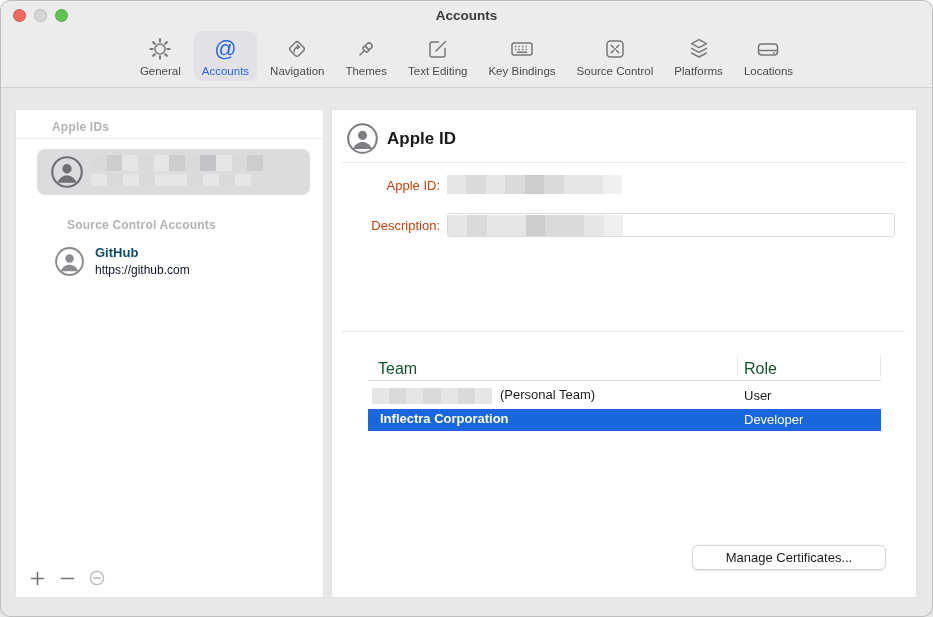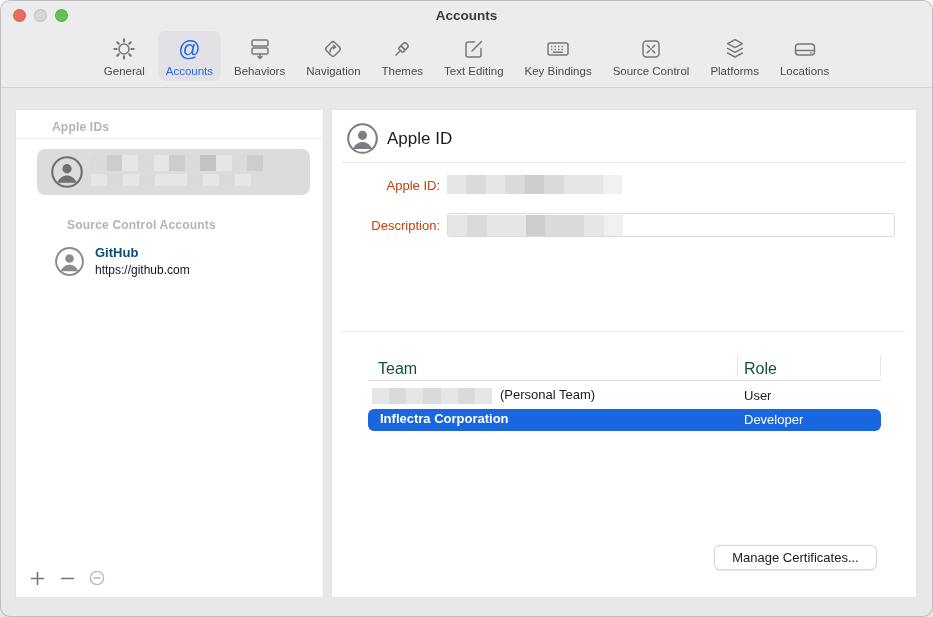--- a/index.html
+++ b/index.html
@@ -37,41 +37,41 @@
   .appleid-row { position:absolute; left:21px; top:39px; width:273px; height:46px; background:#dcdcde; border-radius:8px; }
   .avatar { color:#6f6f74; }
   .gh-row { position:absolute; left:0; top:128px; width:100%; height:50px; }
   .gh-name { position:absolute; left:79px; top:7px; font-size:13px; font-weight:700; color:#0c4a6e; }
   .gh-url  { position:absolute; left:79px; top:25px; font-size:12px; color:#0f172a; }
   .side-footer { position:absolute; left:0; bottom:8px; width:100%; height:22px; }
   .foot-btn { position:absolute; top:0; width:22px; height:22px; display:flex; align-items:center; justify-content:center; color:#737378; }
   .foot-btn.dim { color:#b9b9bd; }
 
   
-  .main-title { position:absolute; left:55px; top:19px; font-size:17px; font-weight:400; color:#1b1b1d; }
+  .main-title { position:absolute; left:55px; top:19px; font-size:17px; font-weight:700; color:#1b1b1d; }
   .hdiv { position:absolute; height:1px; background:#e9e9eb; }
   .flabel { position:absolute; left:8px; width:100px; text-align:right; font-size:13px; color:#c2410c; }
   .field { position:absolute; left:115px; top:103px; width:448px; height:24px; background:#fff; border:1px solid #dadadc; border-radius:3px; overflow:hidden; }
 
   
   .mosaic { position:absolute; display:grid; grid-auto-flow:column; grid-auto-columns:1fr; }
   .mosaic i { display:block; }
   .m1{background:#f0f0f1;} .m2{background:#e6e6e8;} .m3{background:#dadadc;} .m4{background:#cdcdd0;} .m5{background:#c3c3c7;}
 
   
   .table { position:absolute; left:36px; top:244px; width:513px; }
   .thead { position:relative; height:26px; font-size:16px; color:#14532d; }
   .th-team { position:absolute; left:10px; top:6px; }
   .th-role { position:absolute; left:376px; top:6px; }
   .vsep { position:absolute; top:2px; width:1px; height:20px; background:#e4e4e6; }
   .thead-line { position:absolute; left:0; top:26px; width:100%; height:1px; background:#dfdfe1; }
   .trow { position:absolute; left:0; width:513px; height:22px; font-size:13px; color:#1c1c1e; }
   .trow .team { position:absolute; left:132px; top:2px; }
   .trow .role { position:absolute; left:376px; top:3px; }
-  .trow.sel { background:#1a66df; border-radius:6px; color:#fff; }
+  .trow.sel { background:#1a66df; border-radius:0; color:#fff; }
   .trow.sel .team { left:12px; font-weight:700; }
 
   .push-btn { position:absolute; height:25px; background:#fff; border:1px solid #d6d6d8; border-radius:6px;
               box-shadow:0 0.5px 1.5px rgba(0,0,0,.10); font-size:13px; color:#1b1b1d;
               display:flex; align-items:center; justify-content:center; font-family:inherit; }
 </style>
 </head>
 <body>
 
 <div class="window">
@@ -107,31 +107,20 @@
         <span class="tb-label">General</span>
       </div>
 
       <div class="tb-item sel">
         <span class="tb-icon">
             <span class="at-glyph">@</span>
           </span>
         <span class="tb-label">Accounts</span>
       </div>
 
-      <div class="tb-item">
-        <span class="tb-icon">
-          <svg width="26" height="26" viewBox="0 0 26 26" fill="none" stroke="currentColor" stroke-width="1.5" stroke-linecap="round" stroke-linejoin="round">
-            <rect x="5" y="4" width="16" height="6" rx="1.5"></rect>
-            <rect x="5" y="12" width="16" height="6" rx="1.5"></rect>
-            <line x1="13" y1="18" x2="13" y2="22"></line>
-            <polyline points="10.9,20.2 13,22.4 15.1,20.2"></polyline>
-          </svg>
-        </span>
-        <span class="tb-label">Behaviors</span>
-      </div>
 
       <div class="tb-item">
         <span class="tb-icon">
           <svg width="26" height="26" viewBox="0 0 26 26" fill="none" stroke="currentColor" stroke-width="1.5" stroke-linecap="round" stroke-linejoin="round">
             <rect x="7.2" y="7.2" width="11.6" height="11.6" rx="2.4" transform="rotate(45 13 13)"></rect>
             <path d="M10 16 C10 12.4 11.8 11 15.2 11"></path>
             <polyline points="13.4,9.2 15.5,11 13.4,12.8"></polyline>
           </svg>
         </span>
         <span class="tb-label">Navigation</span>
@@ -350,16 +339,16 @@
         <span class="team">(Personal Team)</span>
         <span class="role">User</span>
       </div>
 
       <div class="trow sel" style="top:55px;">
         <span class="team">Inflectra Corporation</span>
         <span class="role">Developer</span>
       </div>
     </div>
 
-    <button class="push-btn" style="left:382px;top:435px;width:163px;">Manage Certificates...</button>
+    <button class="push-btn" style="left:360px;top:435px;width:194px;">Manage Certificates...</button>
 
   </div>
 </div>
 
 </body></html>

